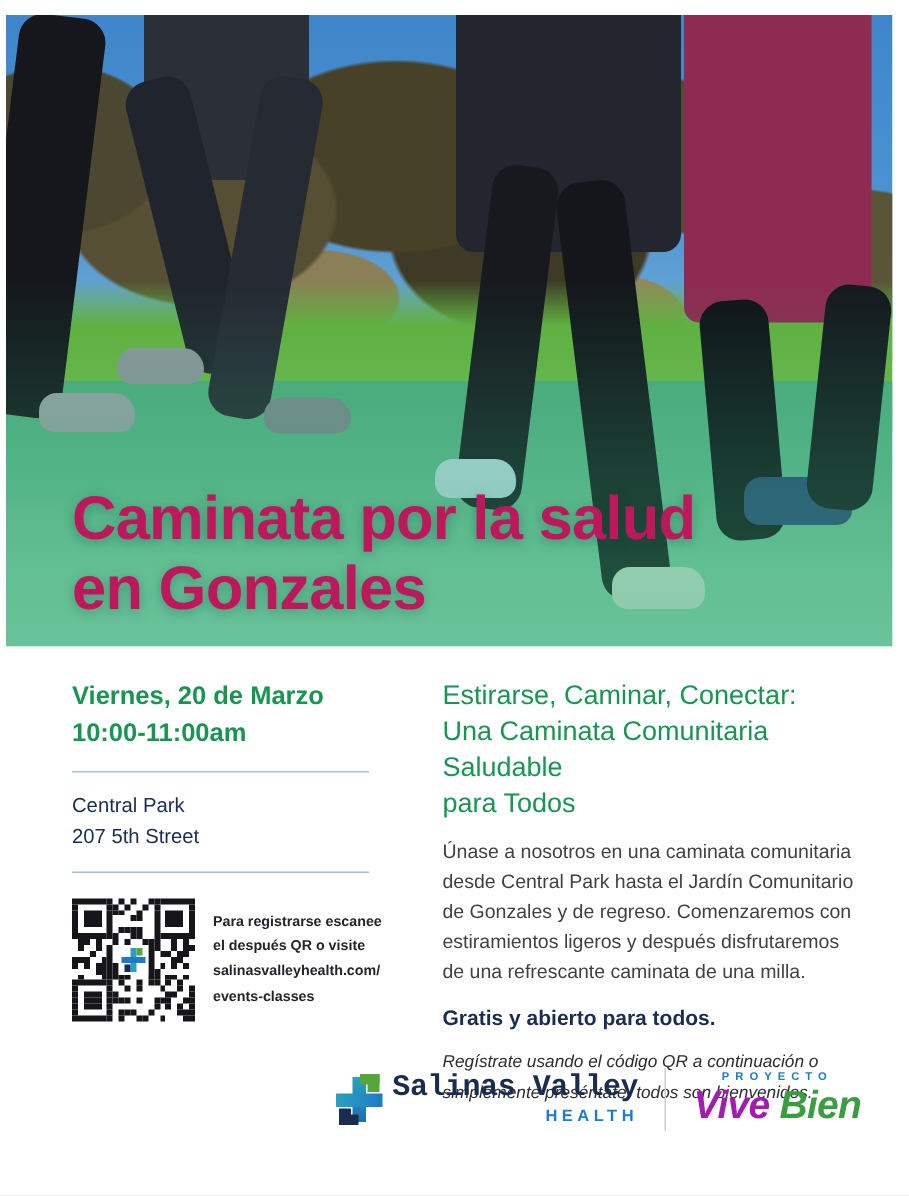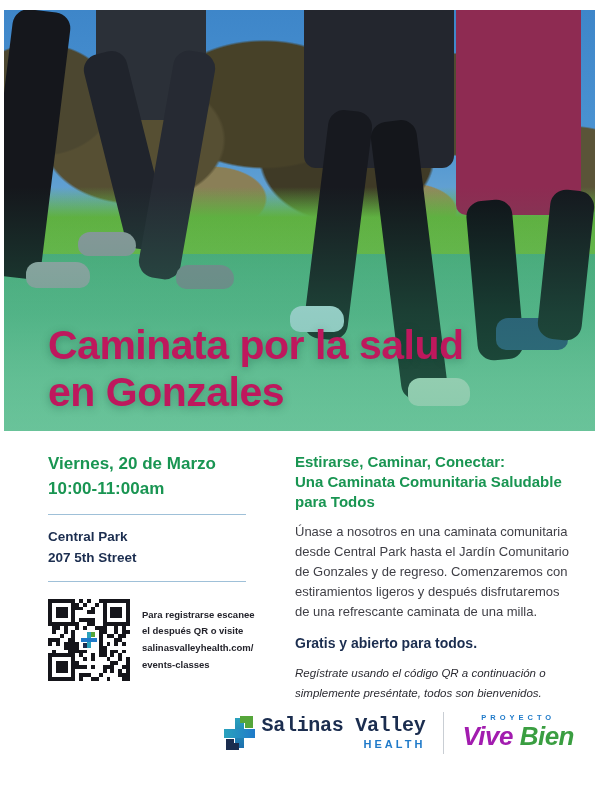--- a/index.html
+++ b/index.html
@@ -30,29 +30,29 @@
   .shoe{position:absolute;border-radius:12px 14px 10px 10px;}
   .hero-title{position:absolute;left:44px;bottom:16px;color:#be185d;font-weight:bold;
     font-size:41px;line-height:1.13;letter-spacing:-0.5px;
     text-shadow:0 2px 8px rgba(10,70,50,.35);}
 
   
   .left-col{position:absolute;left:48px;top:452px;width:218px;}
   .right-col{position:absolute;left:295px;top:452px;width:280px;}
   .date-time{font-size:17px;font-weight:bold;line-height:1.45;}
   .rule{border:none;border-top:1px solid #9fc0d8;margin:13px 0 12px 0;width:198px;}
-  .address{font-size:13.5px;font-weight:bold;line-height:1.5;}
+  .address{font-size:13.5px;font-weight:normal;line-height:1.5;}
   .qr-row{display:flex;gap:12px;margin-top:17px;align-items:flex-start;}
   .qr-box{position:relative;width:82px;height:82px;background:#ffffff;flex:0 0 auto;}
   .qr-grid{position:absolute;inset:0;display:grid;grid-template-columns:repeat(21,1fr);grid-template-rows:repeat(21,1fr);}
   .qr-grid div{background:#15151a;}
   .qr-logo{position:absolute;left:31px;top:31px;width:20px;height:20px;}
   .qr-note{font-size:9.5px;font-weight:bold;line-height:1.75;color:#23232b;padding-top:8px;}
 
-  .rc-heading{font-size:15px;font-weight:bold;line-height:1.33;}
+  .rc-heading{font-size:18px;font-weight:normal;line-height:1.33;}
   .rc-body{font-size:13px;line-height:1.55;color:#3f3f46;margin:10px 0 0 0;}
   .rc-free{font-size:14px;font-weight:bold;margin-top:12px;}
   .rc-note{font-size:11.5px;font-style:italic;color:#2c2c33;line-height:1.8;margin:12px 0 0 0;}
 
   
   .footer{position:absolute;left:0;top:712px;width:576px;display:flex;justify-content:flex-end;
           align-items:center;gap:18px;}
   .svh{display:flex;align-items:center;gap:7px;}
   .cross{position:relative;width:31px;height:36px;flex:0 0 auto;}
   .cross i{position:absolute;display:block;}

